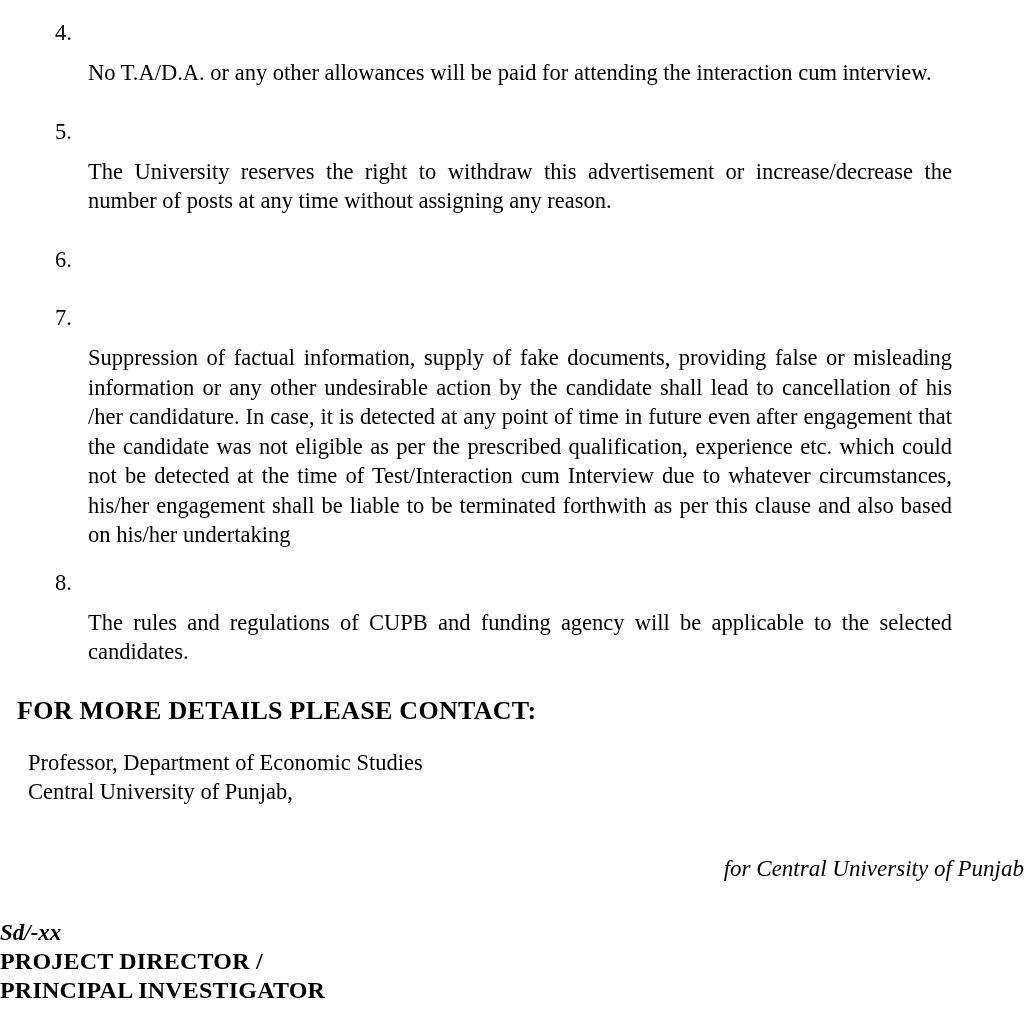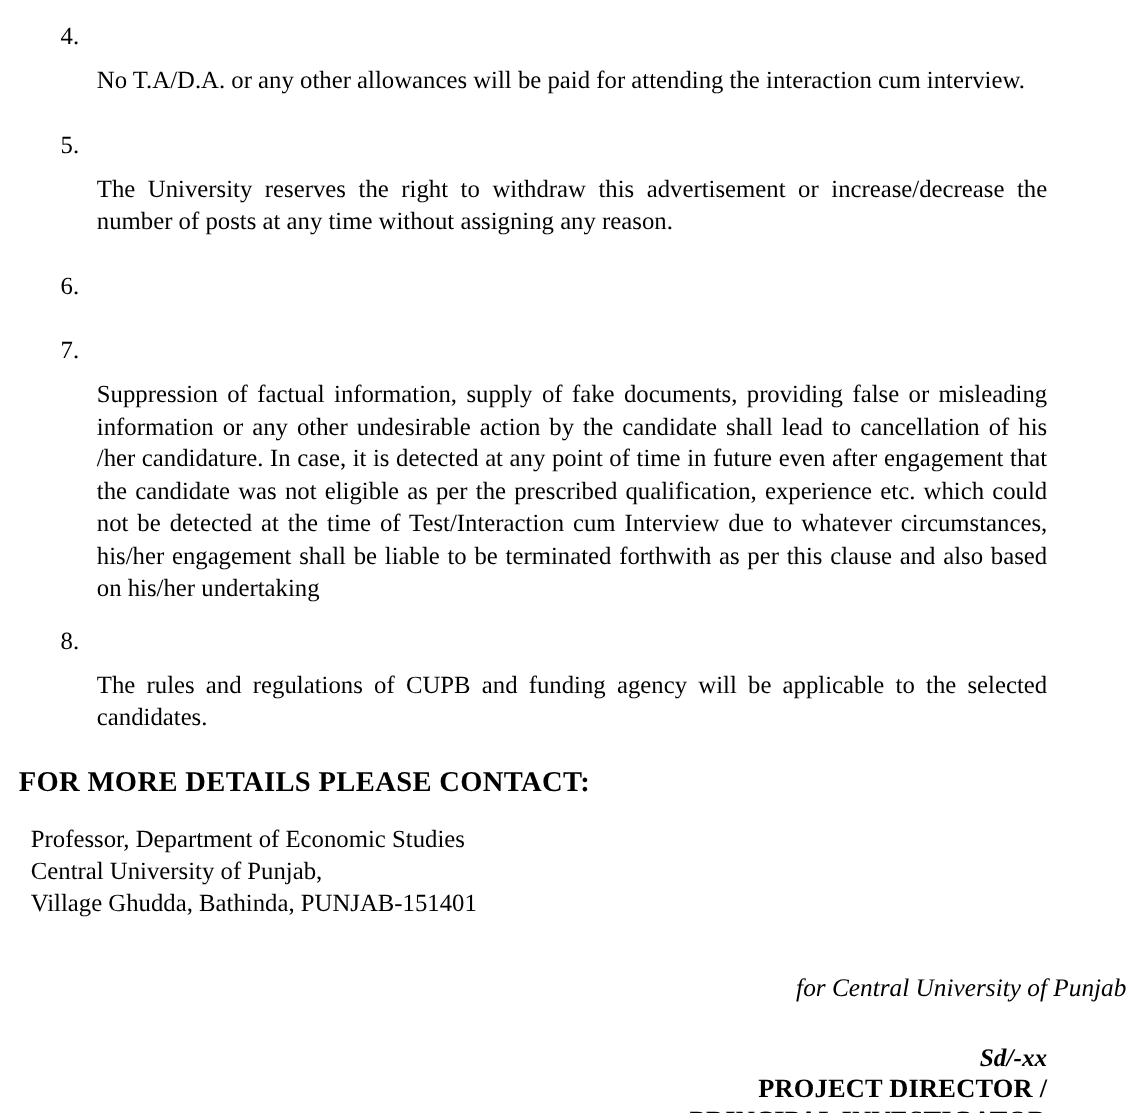--- a/index.html
+++ b/index.html
@@ -62,22 +62,22 @@
   .contact-name { font-weight: bold; }
   
   .for-line {
     margin-top: 48px;
     text-align: right;
     font-style: italic;
     font-size: 23px;
   }
   .sig-block {
     margin-top: 35px;
-    padding-right: 72px;
-    text-align: right;
+    padding-right: 56px;
+    text-align: left;
     line-height: 28.5px;
   }
   .sd-line {
     font-weight: bold;
     font-style: italic;
     font-size: 23px;
   }
   .sig-title {
     font-weight: bold;
     font-size: 24px;
@@ -115,21 +115,20 @@
       <span class="itext">The rules and regulations of CUPB and funding agency will be applicable to the selected candidates.</span>
     </div>
 
   </div>
 
   <div class="contact-heading">FOR MORE DETAILS PLEASE CONTACT:</div>
 
   <div class="contact-block">
     <div class="contact-line">Professor, Department of Economic Studies</div>
     <div class="contact-line">Central University of Punjab,</div>
-    <div class="contact-line">Village Ghudda, Bathinda, PUNJAB-151401</div>
   </div>
 
   <div class="for-line">for Central University of Punjab</div>
 
   <div class="sig-block">
     <div class="sd-line">Sd/-xx</div>
     <div class="sig-title">PROJECT DIRECTOR /</div>
     <div class="sig-title">PRINCIPAL INVESTIGATOR</div>
   </div>
 

